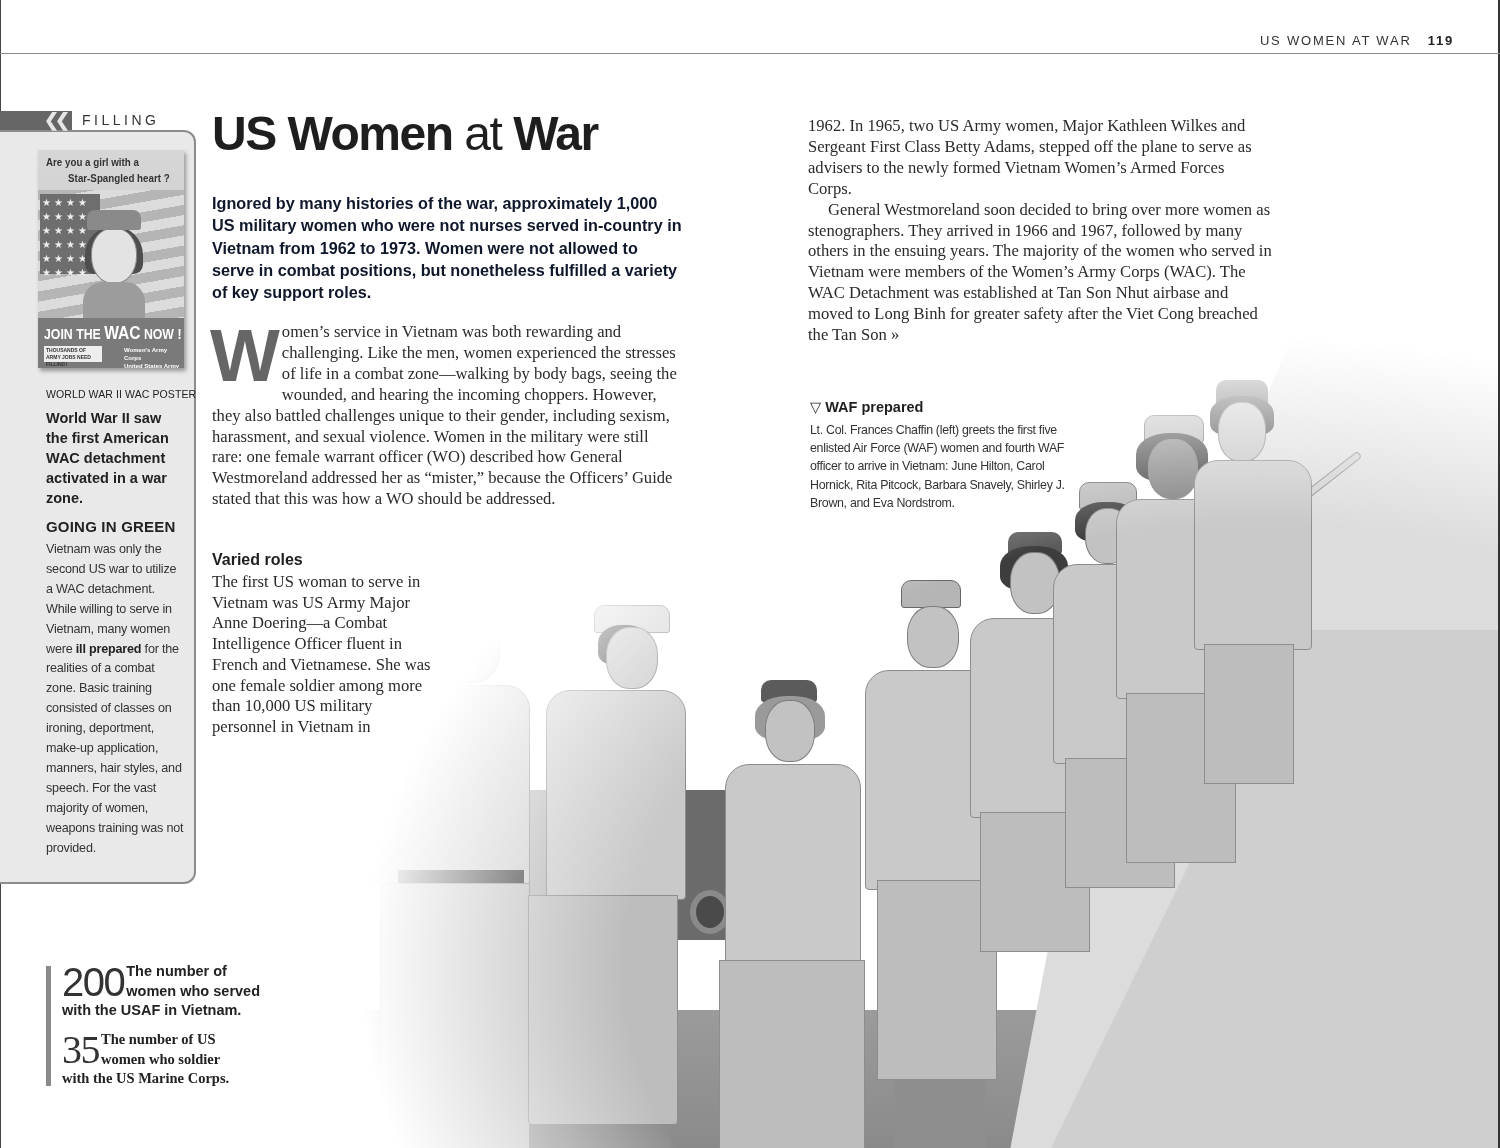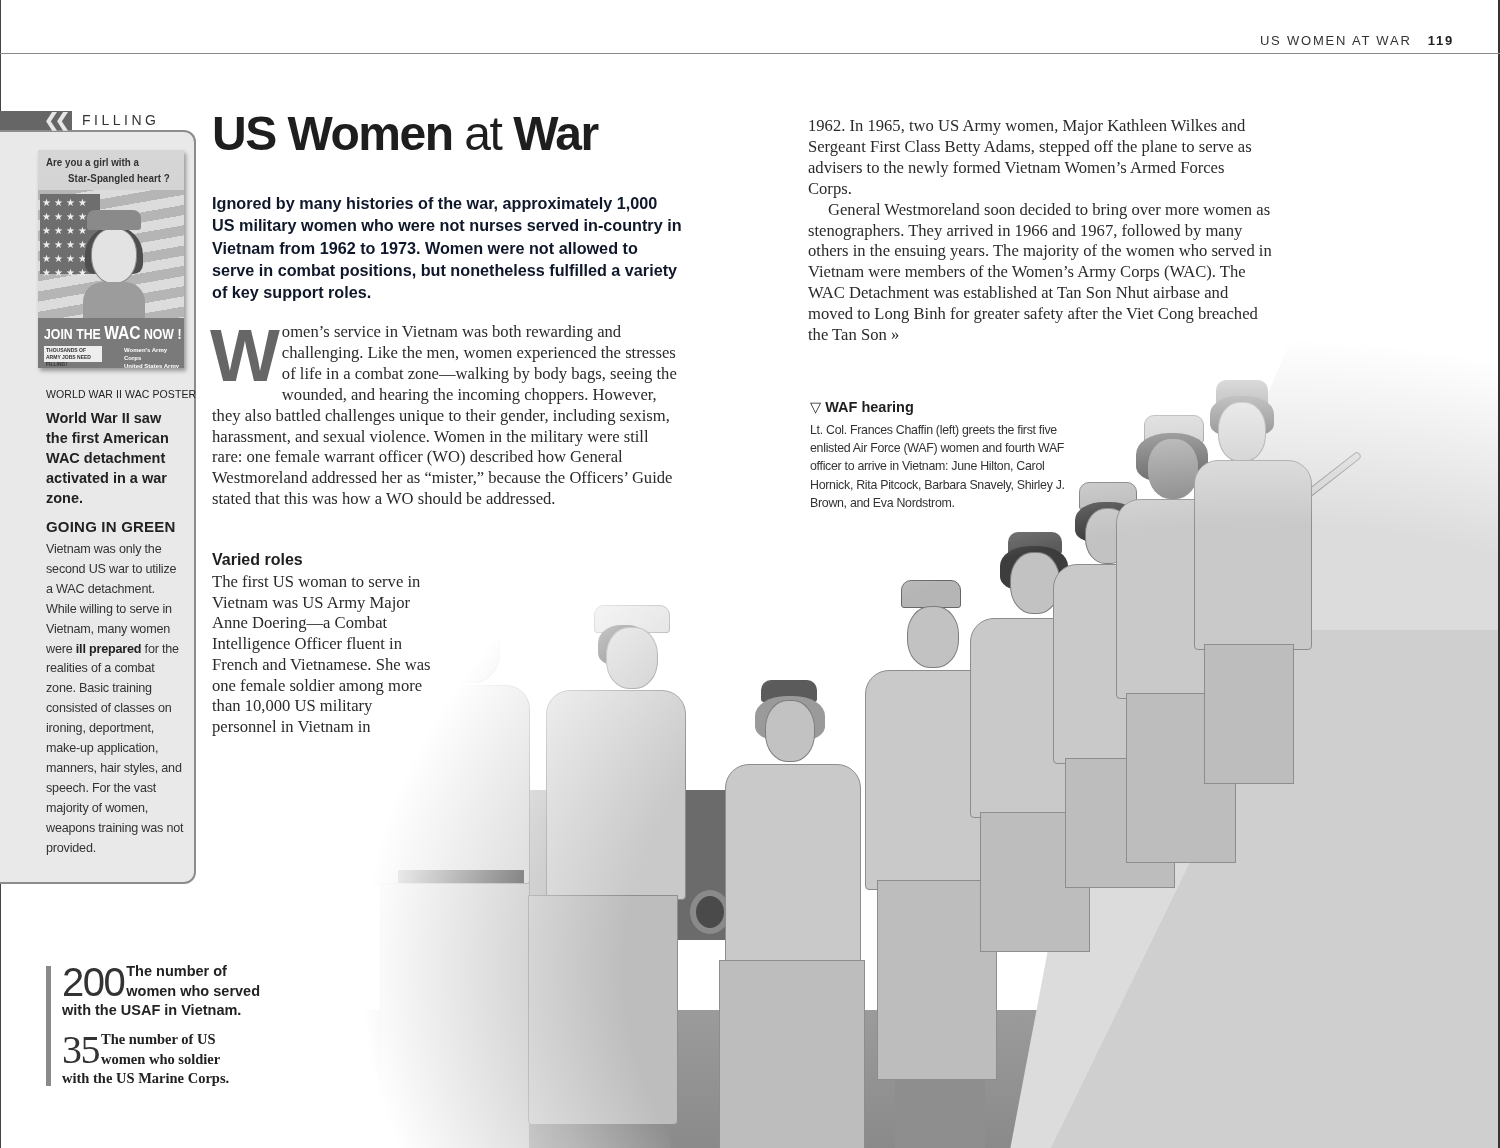--- a/index.html
+++ b/index.html
@@ -224,18 +224,18 @@
 <div class="sb-body"><span>Vietnam was only the second US war to utilize a WAC detachment. While willing to serve in Vietnam, many women were </span><b>ill prepared</b><span> for the realities of a combat zone. Basic training consisted of classes on ironing, deportment, make-up application, manners, hair styles, and speech. For the vast majority of women, weapons training was not provided.</span></div>
 
 <h1 class="title"><span class="b">US Women</span><span class="l"> at </span><span class="b">War</span></h1>
 <p class="intro">Ignored by many histories of the war, approximately 1,000 US military women who were not nurses served in-country in Vietnam from 1962 to 1973. Women were not allowed to serve in combat positions, but nonetheless fulfilled a variety of key support roles.</p>
 
 <div class="body-1 serif"><span class="dropcap">W</span><span>omen’s service in Vietnam was both rewarding and challenging. Like the men, women experienced the stresses of life in a combat zone—walking by body bags, seeing the wounded, and hearing the incoming choppers. However, they also battled challenges unique to their gender, including sexism, harassment, and sexual violence. Women in the military were still rare: one female warrant officer (WO) described how General Westmoreland addressed her as “mister,” because the Officers’ Guide stated that this was how a WO should be addressed.</span></div>
 <div class="sub-head">Varied roles</div>
 <div class="body-2 serif">The first US woman to serve in Vietnam was US Army Major Anne Doering—a Combat Intelligence Officer fluent in French and Vietnamese. She was one female soldier among more than 10,000 US military personnel in Vietnam in</div>
 <div class="body-3 serif"><span>1962. In 1965, two US Army women, Major Kathleen Wilkes and Sergeant First Class Betty Adams, stepped off the plane to serve as advisers to the newly formed Vietnam Women’s Armed Forces Corps.</span><span class="indent"><span>General Westmoreland soon decided to bring over more women as stenographers. They arrived in 1966 and 1967, followed by many others in the ensuing years. The majority of the women who served in Vietnam were members of the Women’s Army Corps (WAC). The WAC Detachment was established at Tan Son Nhut airbase and moved to Long Binh for greater safety after the Viet Cong breached the Tan Son</span> <span>»</span></span></div>
 
-<div class="cap-head"><span class="tri">▽</span><span>WAF hearing</span></div>
+<div class="cap-head"><span class="tri">▽</span><span>WAF prepared</span></div>
 <div class="cap-body">Lt. Col. Frances Chaffin (left) greets the first five enlisted Air Force (WAF) women and fourth WAF officer to arrive in Vietnam: June Hilton, Carol Hornick, Rita Pitcock, Barbara Snavely, Shirley J. Brown, and Eva Nordstrom.</div>
 
 <div class="facts-bar"></div>
 <div class="fact fact1"><span class="num">200</span><span>The number of women who served with the USAF in Vietnam.</span></div>
 <div class="fact fact2"><span class="num">35</span><span>The number of US women who soldier with the US Marine Corps.</span></div>
 
 </body></html>

